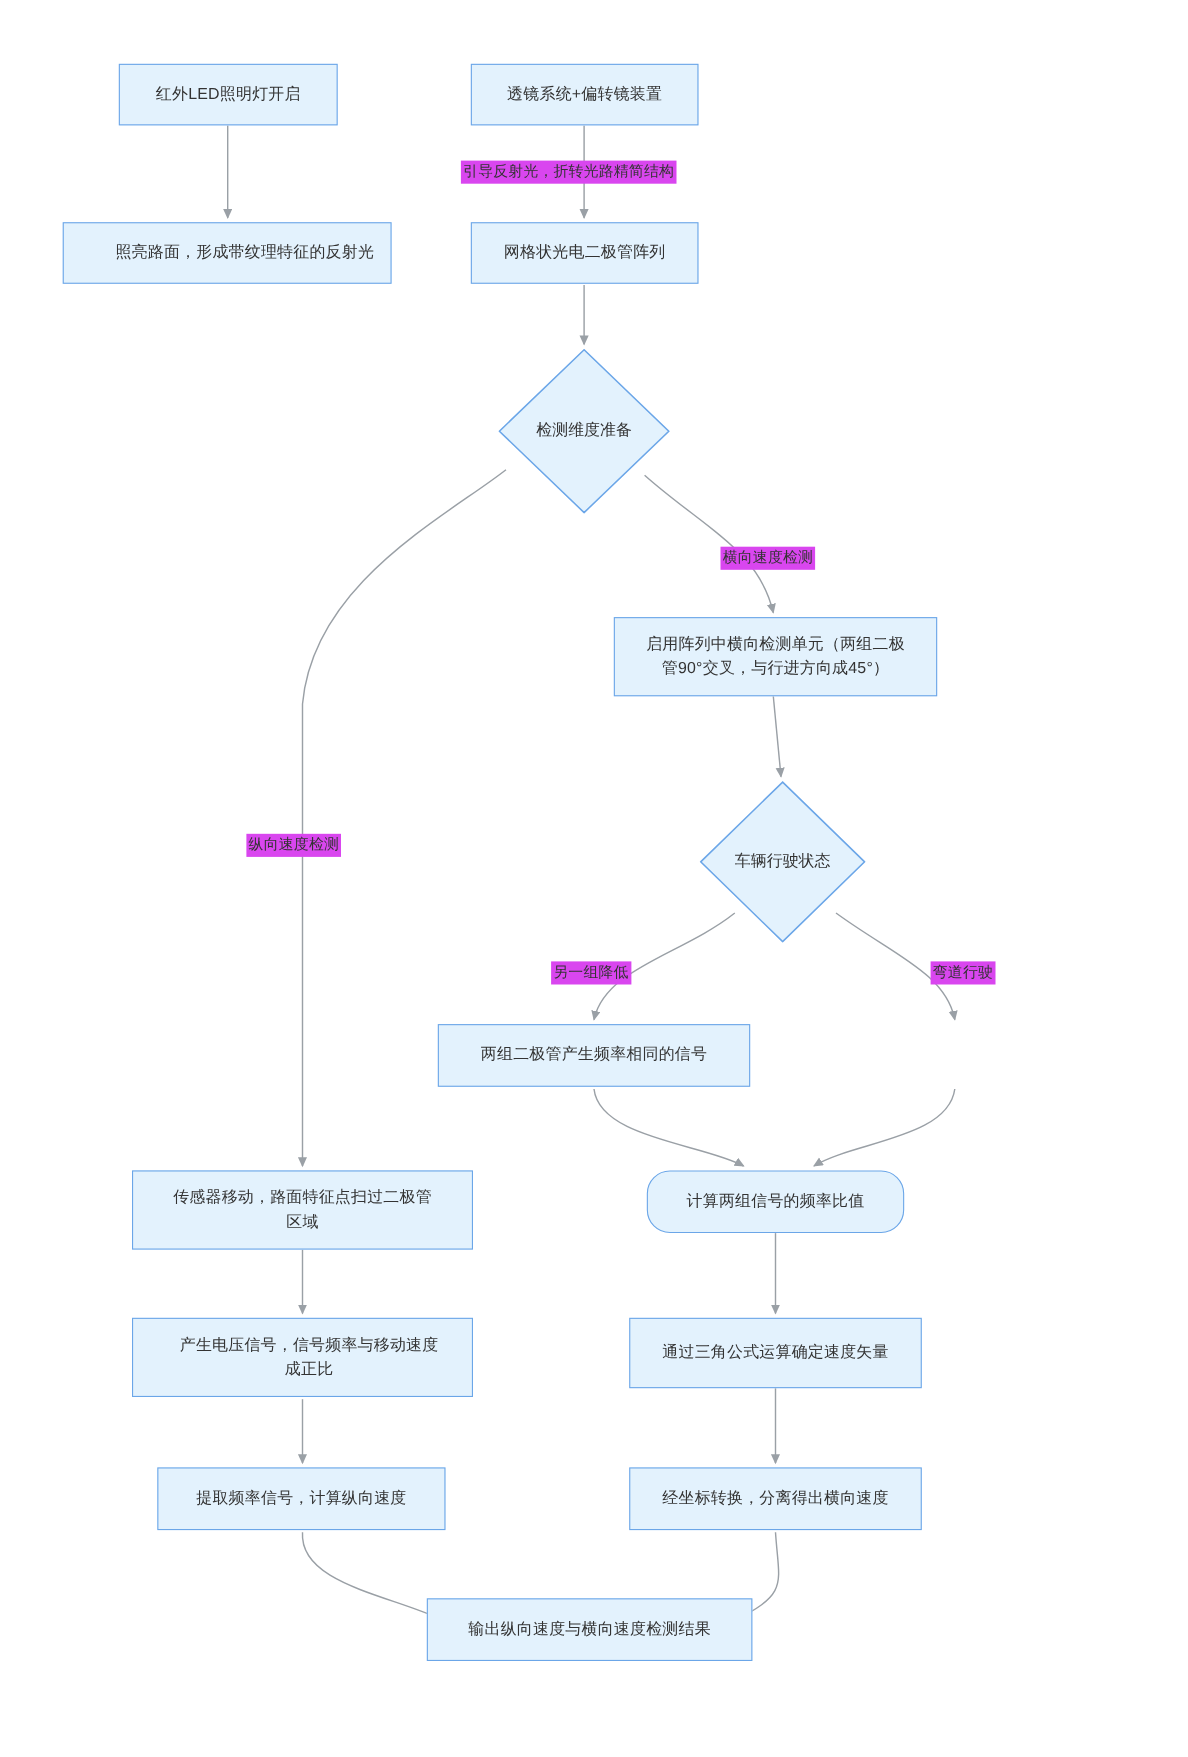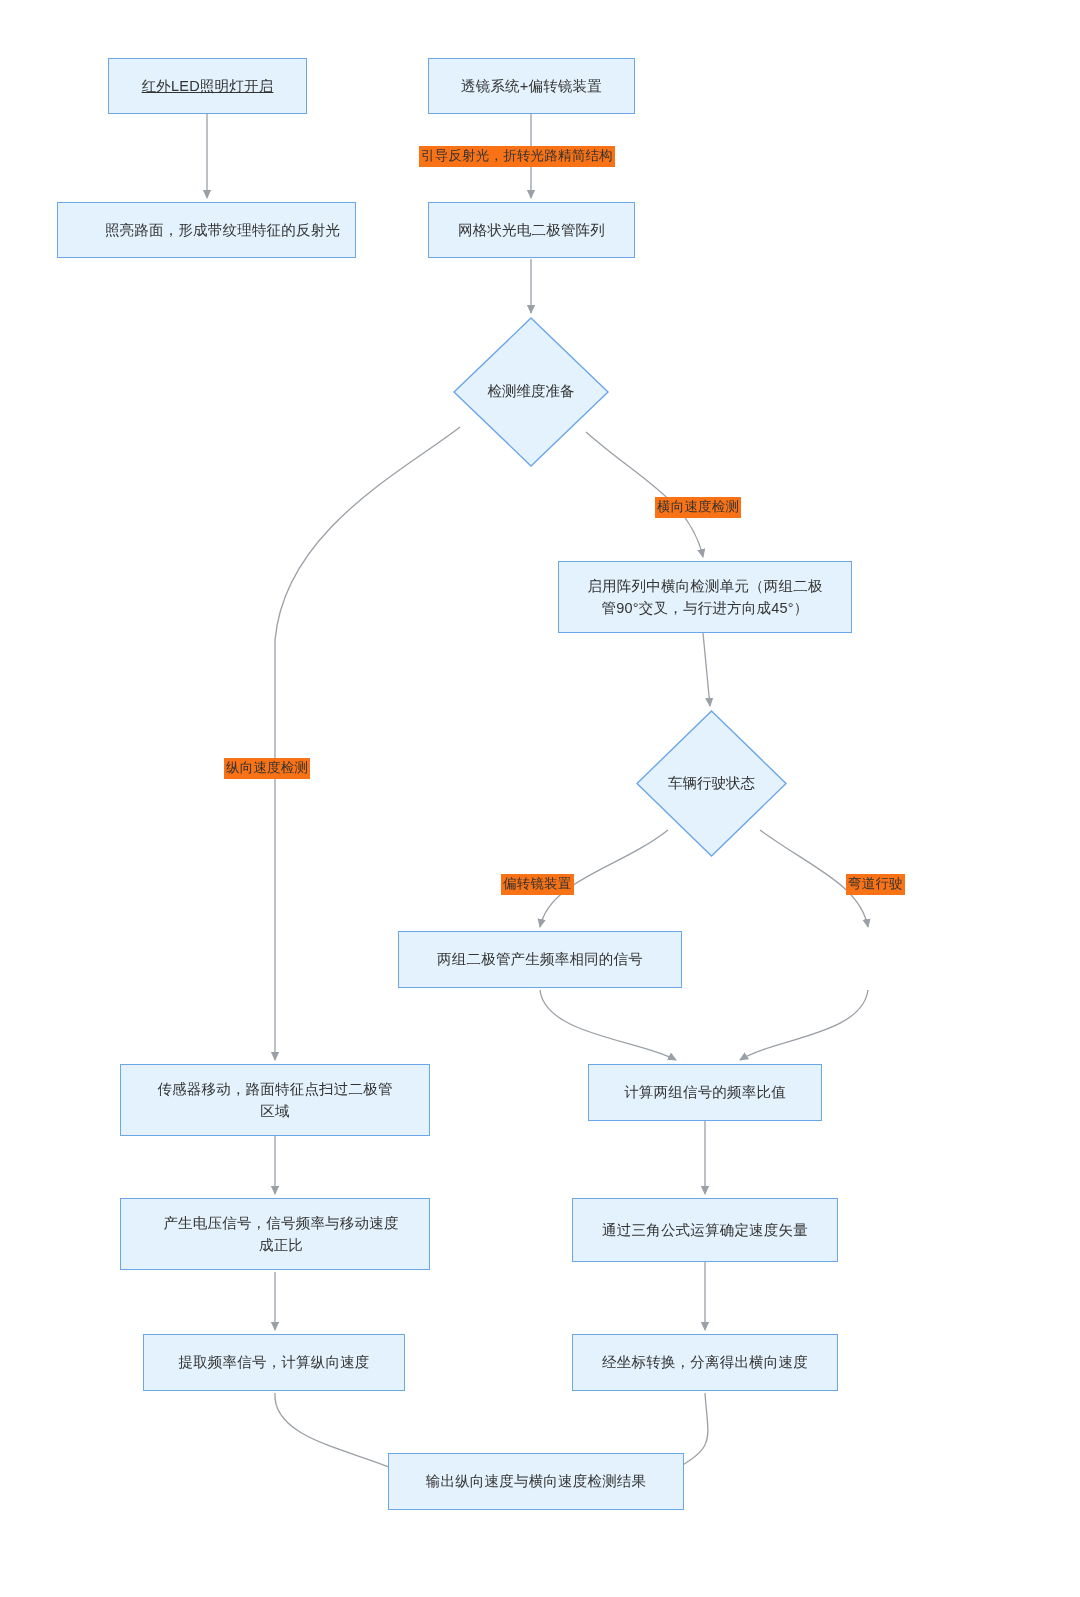--- a/index.html
+++ b/index.html
@@ -66,21 +66,21 @@
     position: relative;
     z-index: 2;
     color: #333333;
     font-size: 14.5px;
     line-height: 1.5;
     text-align: center;
     white-space: pre-line;
   }
   .edge-label {
     position: absolute;
-    background: #f97316;
+    background: #d946ef;
     color: #333333;
     font-size: 13.5px;
     line-height: 1.4;
     padding: 1px 2px;
     white-space: nowrap;
     letter-spacing: 0.2px;
   }
 </style>
 </head>
 <body>
@@ -122,21 +122,21 @@
       <path d="M705,1121 L705,1194"></path>
 
       <path d="M705,1262 L705,1330"></path>
 
       <path d="M275,1393 C272,1440 355,1450 403,1473"></path>
 
       <path d="M705,1393 C708,1440 718,1448 668,1473"></path>
     </g>
   </svg>
 
-  <div class="node" style="left:108px; top:58px; width:199px; height:56px;text-decoration:underline;">
+  <div class="node" style="left:108px; top:58px; width:199px; height:56px;">
     <span class="node-label">红外LED照明灯开启</span>
   </div>
 
   <div class="node" style="left:57px; top:202px; width:299px; height:56px;padding-left:42px;">
     <span class="node-label">照亮路面，形成带纹理特征的反射光</span>
   </div>
 
   <div class="node" style="left:428px; top:58px; width:207px; height:56px;">
     <span class="node-label">透镜系统+偏转镜装置</span>
   </div>
@@ -176,21 +176,21 @@
 
   <div class="node" style="left:120px; top:1198px; width:310px; height:72px;padding-left:22px;">
     <span class="node-label">产生电压信号，信号频率与移动速度
 成正比</span>
   </div>
 
   <div class="node" style="left:143px; top:1334px; width:262px; height:57px;">
     <span class="node-label">提取频率信号，计算纵向速度</span>
   </div>
 
-  <div class="node" style="left:588px; top:1064px; width:234px; height:57px;">
+  <div class="node" style="left:588px; top:1064px; width:234px; height:57px;border-radius:21px;">
     <span class="node-label">计算两组信号的频率比值</span>
   </div>
 
   <div class="node" style="left:572px; top:1198px; width:266px; height:64px;">
     <span class="node-label">通过三角公式运算确定速度矢量</span>
   </div>
 
   <div class="node" style="left:572px; top:1334px; width:266px; height:57px;">
     <span class="node-label">经坐标转换，分离得出横向速度</span>
   </div>
@@ -205,20 +205,20 @@
 
   <div class="edge-label" style="left:655px; top:497px;">
     <span>横向速度检测</span>
   </div>
 
   <div class="edge-label" style="left:224px; top:758px;">
     <span>纵向速度检测</span>
   </div>
 
   <div class="edge-label" style="left:501px; top:874px;">
-    <span>偏转镜装置</span>
+    <span>另一组降低</span>
   </div>
 
   <div class="edge-label" style="left:846px; top:874px;">
     <span>弯道行驶</span>
   </div>
 
 </div>
 
 </body></html>

